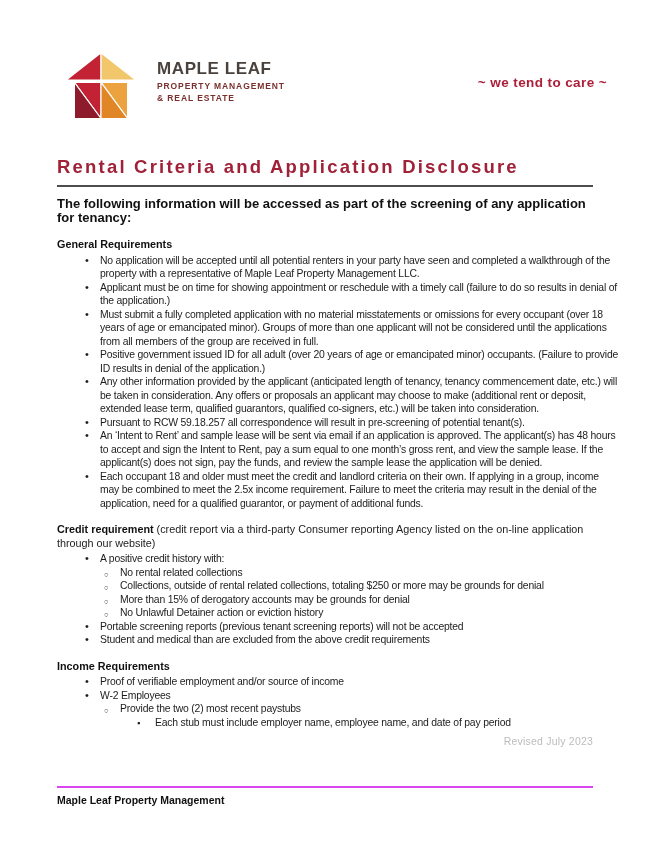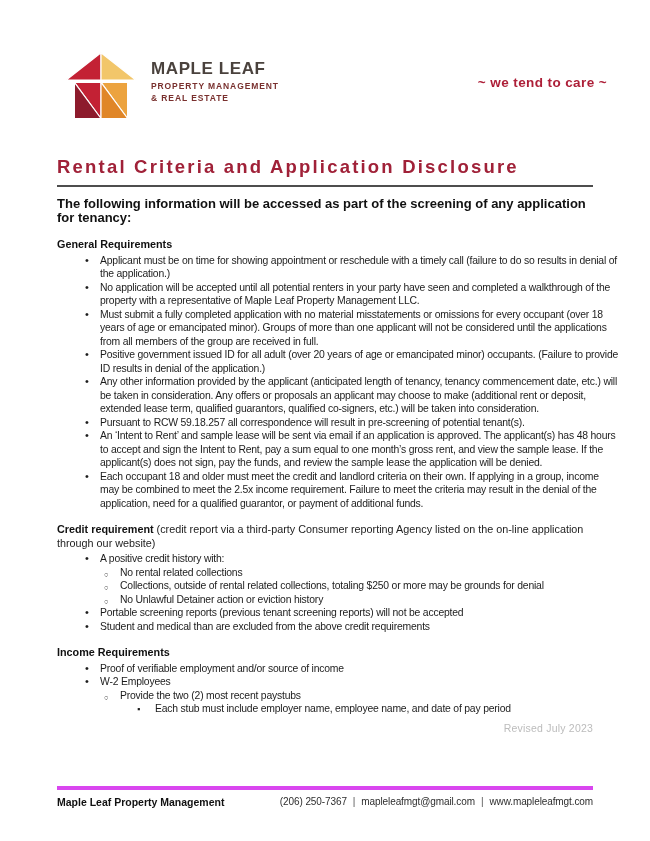--- a/index.html
+++ b/index.html
@@ -14,21 +14,21 @@
     overflow: hidden;
   }
 
   
   .header {
     display: flex;
     justify-content: space-between;
     align-items: flex-start;
     padding: 52px 43px 0 64px;
   }
-  .logo { display: flex; gap: 13px; }
+  .logo { display: flex; gap: 19px; }
   .logo svg { width: 74px; height: 68px; display: block; }
   .logo-textblock { padding-top: 7px; }
   .logo-name {
     font-size: 17px; font-weight: bold; color: #4A423D;
     letter-spacing: 0.6px; line-height: 19px; white-space: nowrap;
   }
   .logo-sub {
     font-size: 8.5px; font-weight: bold; color: #79302E;
     letter-spacing: 0.9px; margin-top: 2.5px; white-space: nowrap;
   }
@@ -64,21 +64,21 @@
   li.lvl3::before { content: "\25AA"; position: absolute; left: 80px; top: 1px; font-size: 9px; }
 
   .revised {
     margin: 6px 0 0 0; width: 536px;
     text-align: right; font-size: 10.5px; color: #BCBCBC; letter-spacing: 0.2px;
   }
 
   
   .footer {
     position: absolute; left: 57px; right: 57px; top: 786px;
-    border-top: 4px solid #d946ef;
+    border-top: 2px solid #d946ef;
     padding-top: 6px;
     display: flex; justify-content: space-between; align-items: flex-start;
   }
   .footer-company { font-size: 10.5px; font-weight: bold; color: #111; }
   .footer-contact { font-size: 10px; color: #2e2e2e; letter-spacing: -0.1px; }
   .footer-contact .sep { margin: 0 6px; color: #555; }
 </style>
 </head>
 <body>
 
@@ -106,39 +106,40 @@
   <div class="content">
     <h1 class="doc-title">Rental Criteria and Application Disclosure</h1>
     <div class="title-rule"></div>
     <p class="intro">The following information will be accessed as part of the screening of any application for tenancy:</p>
 
     <section>
       <h2>
         <span>General Requirements</span><span class="h-suffix"></span>
       </h2>
       <ul class="doc-list">
+          <li class="lvl1">No application will be accepted until all potential renters in your party have seen and completed a walkthrough of the property with a representative of Maple Leaf Property Management LLC.</li>
           <li class="lvl1">Applicant must be on time for showing appointment or reschedule with a timely call (failure to do so results in denial of the application.)</li>
-          <li class="lvl1">No application will be accepted until all potential renters in your party have seen and completed a walkthrough of the property with a representative of Maple Leaf Property Management LLC.</li>
           <li class="lvl1">Must submit a fully completed application with no material misstatements or omissions for every occupant (over 18 years of age or emancipated minor). Groups of more than one applicant will not be considered until the applications from all members of the group are received in full.</li>
           <li class="lvl1">Positive government issued ID for all adult (over 20 years of age or emancipated minor) occupants. (Failure to provide ID results in denial of the application.)</li>
           <li class="lvl1">Any other information provided by the applicant (anticipated length of tenancy, tenancy commencement date, etc.) will be taken in consideration. Any offers or proposals an applicant may choose to make (additional rent or deposit, extended lease term, qualified guarantors, qualified co-signers, etc.) will be taken into consideration.</li>
           <li class="lvl1">Pursuant to RCW 59.18.257 all correspondence will result in pre-screening of potential tenant(s).</li>
           <li class="lvl1">An ‘Intent to Rent’ and sample lease will be sent via email if an application is approved. The applicant(s) has 48 hours to accept and sign the Intent to Rent, pay a sum equal to one month’s gross rent, and view the sample lease. If the applicant(s) does not sign, pay the funds, and review the sample lease the application will be denied.</li>
           <li class="lvl1">Each occupant 18 and older must meet the credit and landlord criteria on their own. If applying in a group, income may be combined to meet the 2.5x income requirement.  Failure to meet the criteria may result in the denial of the application, need for a qualified guarantor, or payment of additional funds.</li>
         </ul>
     </section>
 
     <section>
       <h2>
         <span>Credit requirement</span><span class="h-suffix"> (credit report via a third-party Consumer reporting Agency listed on the on-line application through our website)</span>
       </h2>
       <ul class="doc-list">
           <li class="lvl1">A positive credit history with:</li>
           <li class="lvl2">No rental related collections</li>
           <li class="lvl2">Collections, outside of rental related collections, totaling $250 or more may be grounds for denial</li>
+          <li class="lvl2">More than 15% of derogatory accounts may be grounds for denial</li>
           <li class="lvl2">No Unlawful Detainer action or eviction history</li>
           <li class="lvl1">Portable screening reports (previous tenant screening reports) will not be accepted</li>
           <li class="lvl1">Student and medical than are excluded from the above credit requirements</li>
         </ul>
     </section>
 
     <section>
       <h2>
         <span>Income Requirements</span><span class="h-suffix"></span>
       </h2>
@@ -148,18 +149,15 @@
           <li class="lvl2">Provide the two (2) most recent paystubs</li>
           <li class="lvl3">Each stub must include employer name, employee name, and date of pay period</li>
         </ul>
     </section>
 
     <p class="revised">Revised July 2023</p>
   </div>
 
   <div class="footer">
     <div class="footer-company">Maple Leaf Property Management</div>
-    <div class="footer-contact">
-      <span>(206) 250-7367</span><span class="sep">|</span><span>mapleleafmgt@gmail.com</span><span class="sep">|</span><span>www.mapleleafmgt.com</span>
-    </div>
   </div>
 
 </div>
 
 </body></html>

